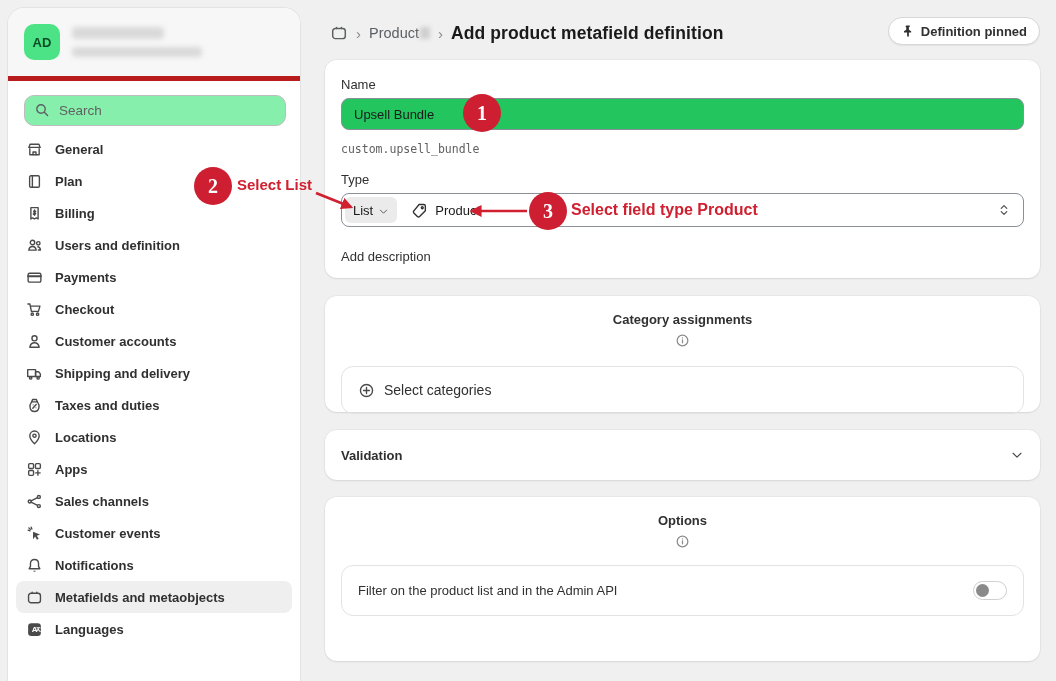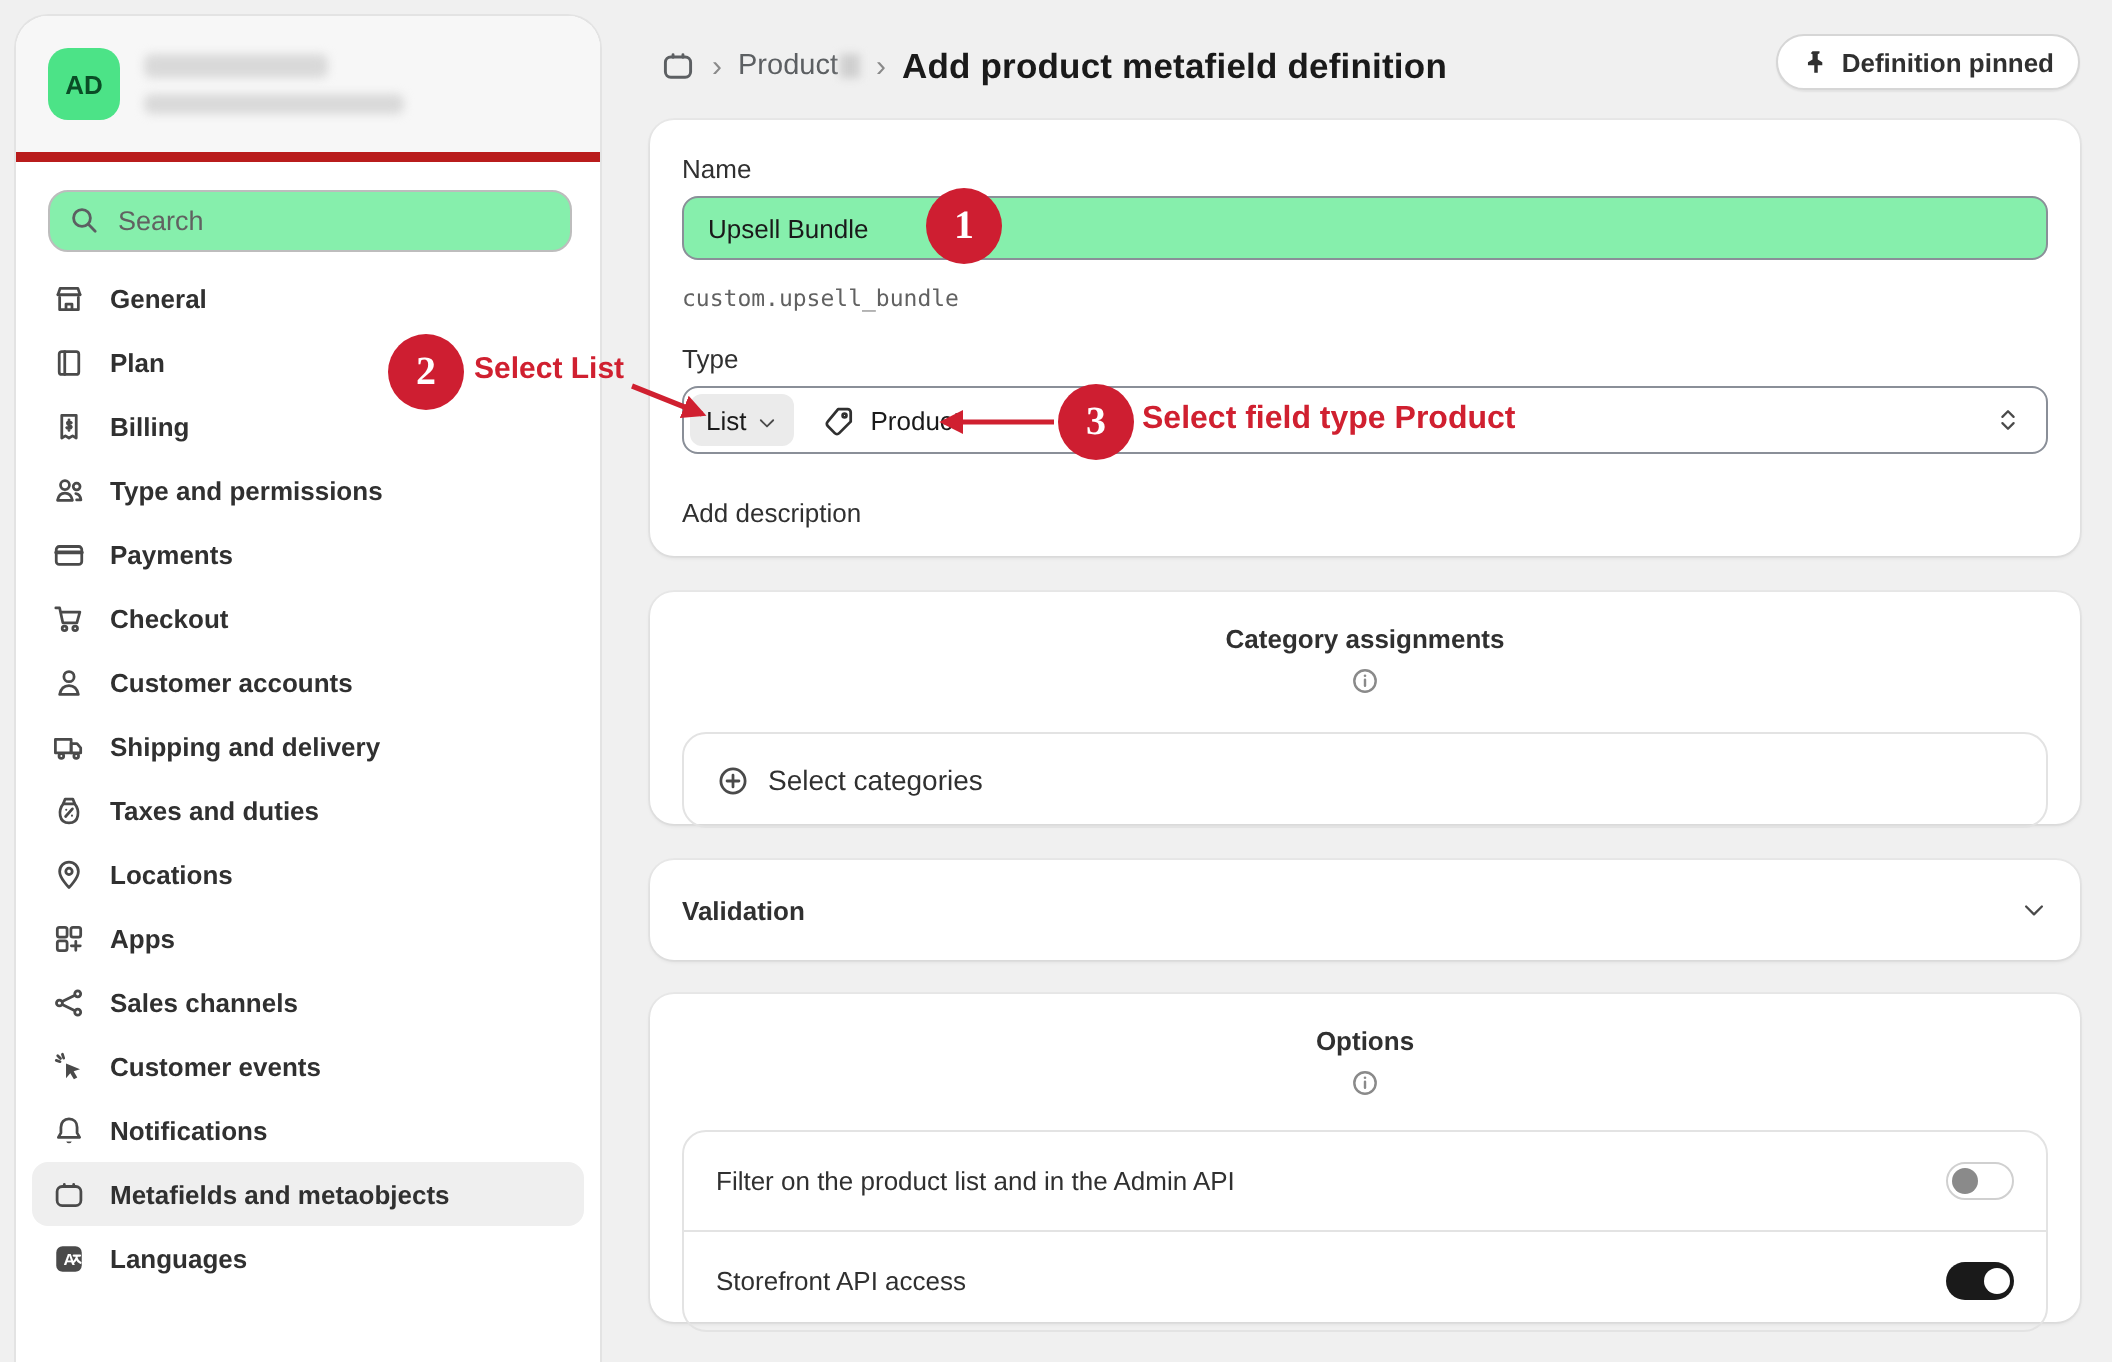--- a/index.html
+++ b/index.html
@@ -46,21 +46,21 @@
   
   .card{position:absolute;left:325px;width:715px;background:#fff;border-radius:12px;
         box-shadow:0 1px 2px rgba(0,0,0,.08),0 0 0 1px rgba(0,0,0,.03);box-sizing:border-box;padding:16px;}
   .card1{top:60px;height:218px;}
   .card2{top:296px;height:116px;}
   .card3{top:430px;height:50px;padding:0 16px;display:flex;align-items:center;justify-content:space-between;}
   .card4{top:497px;height:164px;}
 
   .fld-label{font-size:13px;color:#303030;margin-top:1px;}
   .text-input{margin-top:6px;width:100%;box-sizing:border-box;height:32px;border:1px solid #8a8f98;border-radius:8px;
-        padding:0 12px;font-size:13px;font-family:inherit;color:#1a1a1a;background:#86efac;outline:none;}
+        padding:0 12px;font-size:13px;font-family:inherit;color:#1a1a1a;background:#22c55e;outline:none;}
   .mono-key{margin-top:12px;font-family:"DejaVu Sans Mono",monospace;font-size:11.5px;color:#616161;}
   .type-label{margin-top:16px;}
   .type-control{margin-top:6px;height:32px;border:1px solid #8a8f98;border-radius:8px;display:flex;
         align-items:center;padding:0 12px 0 3px;background:#fff;cursor:pointer;}
   .list-chip{background:#ebebeb;border-radius:6px;height:26px;display:flex;align-items:center;gap:5px;
         padding:0 8px;font-size:13px;font-weight:500;color:#1a1a1a;}
   .chev-ic{width:11px;height:11px;color:#4a4a4a;}
   .tag-ic{width:17px;height:17px;color:#303030;margin-left:14px;}
   .type-value{font-size:13px;color:#1a1a1a;margin-left:7px;}
   .type-spacer{flex:1;}
@@ -148,21 +148,21 @@
         </div>
         <div class="nav-item">
           <span class="nav-icon">
             <svg viewBox="0 0 16 16">
               <circle cx="6.1" cy="5.2" r="2.1"></circle>
               <path d="M2.6 12.4c.4-2.2 1.8-3.4 3.5-3.4s3.1 1.2 3.5 3.4z"></path>
               <circle cx="11.6" cy="5.9" r="1.6"></circle>
               <path d="M11.2 9.2c1.4.2 2.2 1.2 2.4 3h-2"></path>
             </svg>
           </span>
-          <span class="nav-label">Type and permissions</span>
+          <span class="nav-label">Users and definition</span>
         </div>
         <div class="nav-item">
           <span class="nav-icon">
             <svg viewBox="0 0 16 16">
               <rect x="2" y="4" width="12" height="8.4" rx="1.4"></rect>
               <path d="M2 6.8h12" stroke-width="1.8"></path>
             </svg>
           </span>
           <span class="nav-label">Payments</span>
         </div>
@@ -378,26 +378,20 @@
           </svg>
       </span>
     </div>
     <div class="options-box">
         <div class="opt-row">
           <span class="opt-label">Filter on the product list and in the Admin API</span>
           <span class="toggle off">
             <span class="knob"></span>
           </span>
         </div>
-        <div class="opt-row">
-          <span class="opt-label">Storefront API access</span>
-          <span class="toggle on">
-            <span class="knob"></span>
-          </span>
-        </div>
       </div>
   </div>
 
   <div class="ann-circle" style="left:463px;top:94px;">
     <span>1</span>
   </div>
   <div class="ann-circle" style="left:194px;top:167px;">
     <span>2</span>
   </div>
   <div class="ann-label ann-label-2">Select List</div>

